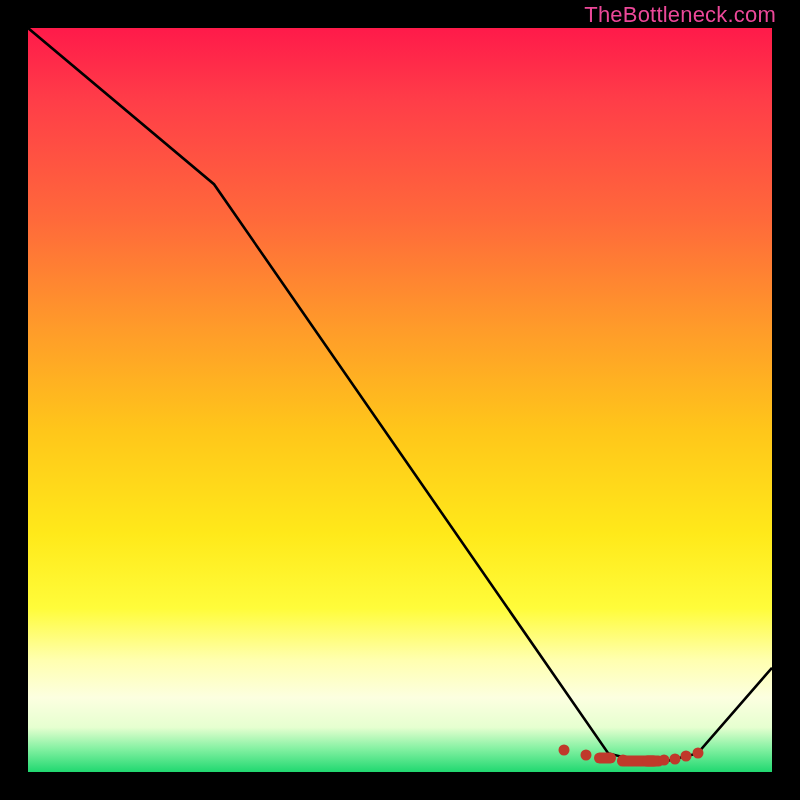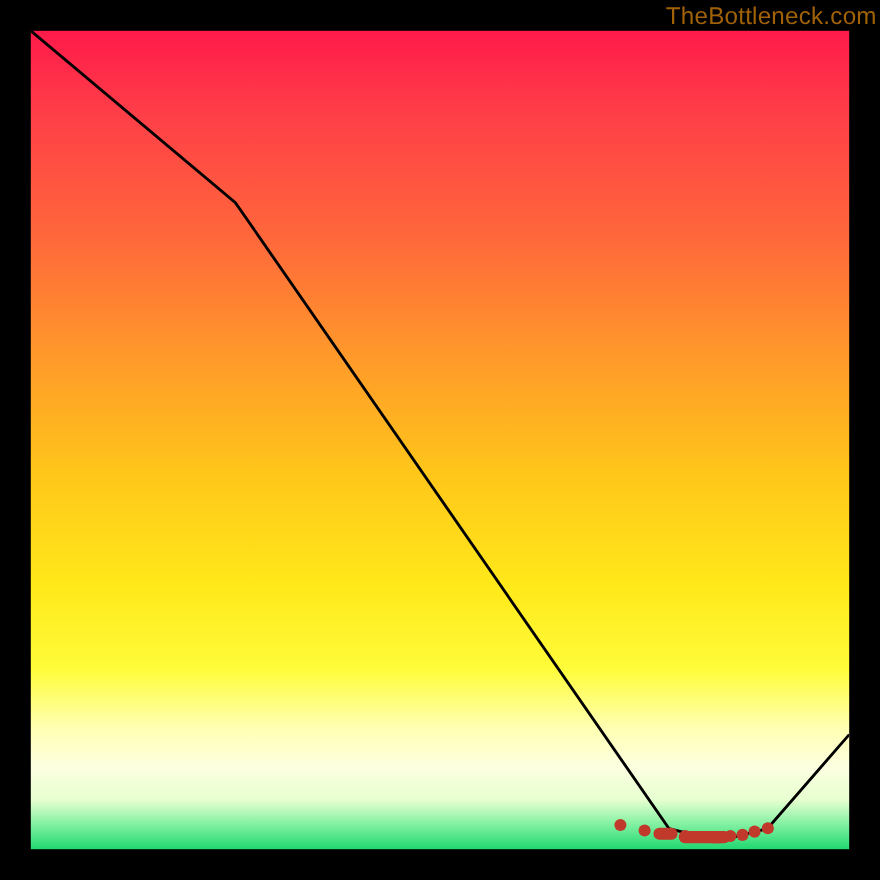--- a/index.html
+++ b/index.html
@@ -7,22 +7,22 @@
     width: 800px;
     height: 800px;
     background: #000;
     position: relative;
     font-family: Arial, Helvetica, sans-serif;
     overflow: hidden;
   }
   .attribution {
     position: absolute;
     top: 2px;
-    right: 3px;
-    color: #a16207;
+    right: 24px;
+    color: #ec4899;
     font-size: 22px;
     font-weight: 500;
     letter-spacing: 0.2px;
   }
   .plot {
     position: absolute;
     left: 28px;
     top: 28px;
     width: 744px;
     height: 744px;

